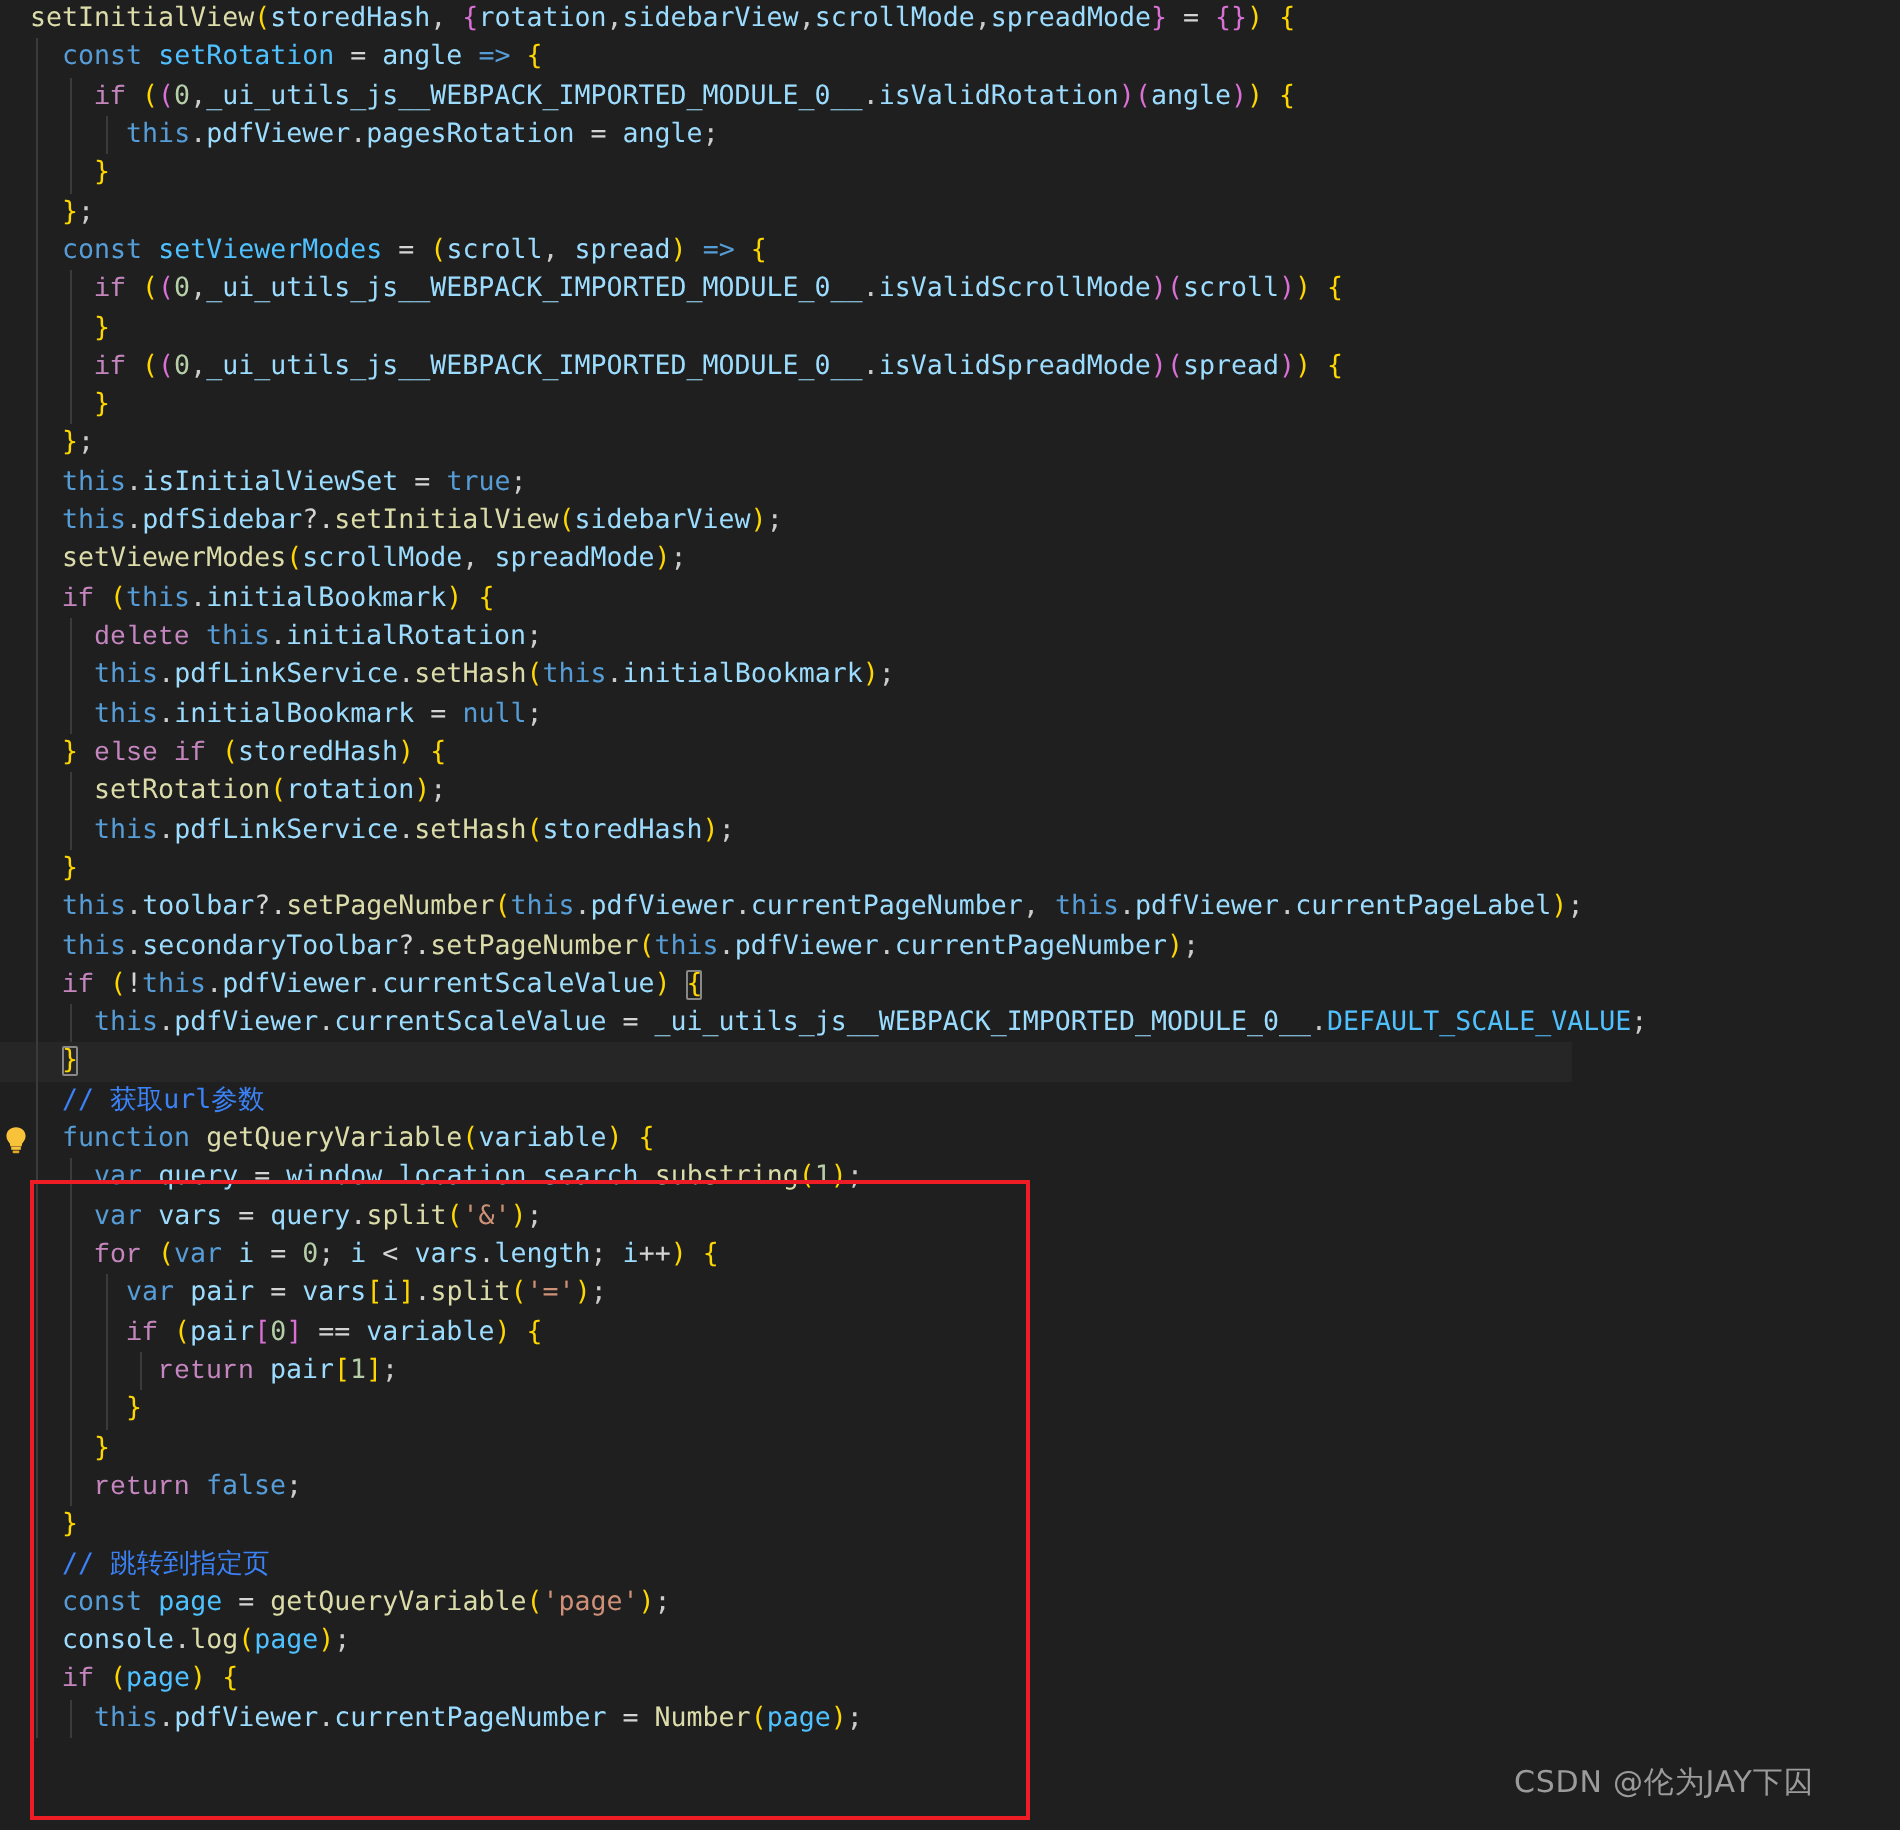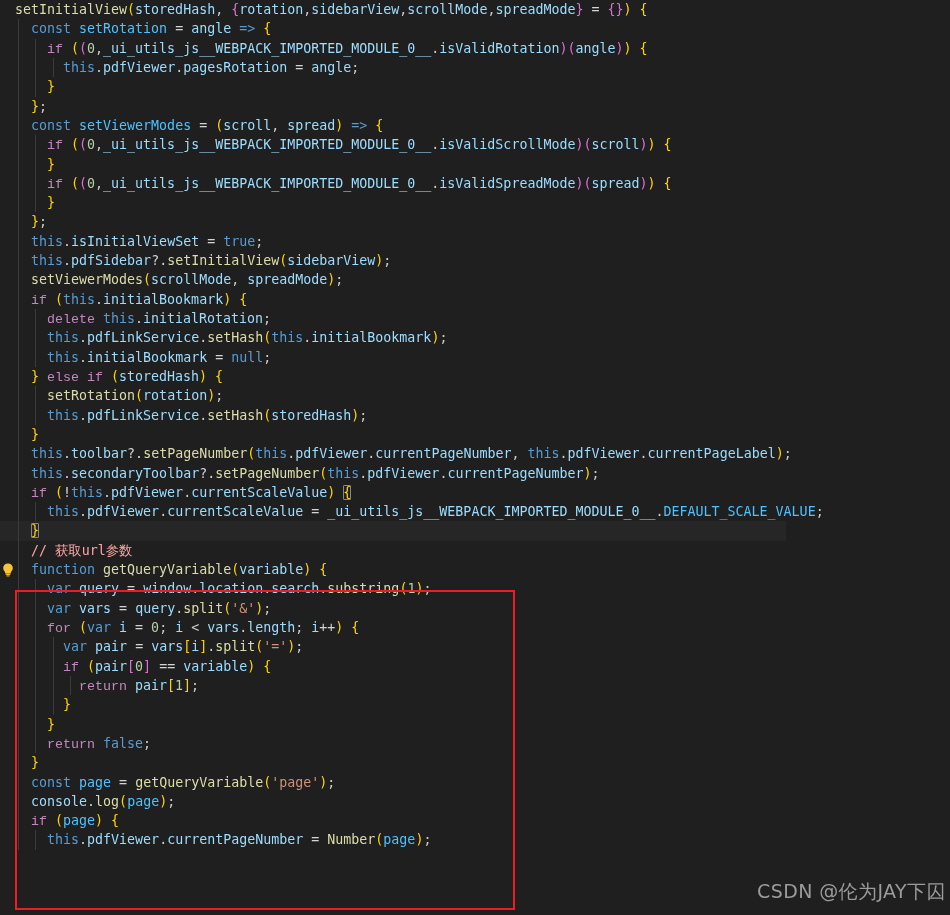--- a/index.html
+++ b/index.html
@@ -55,21 +55,21 @@
   .ig.d { left: 70px; }
 
   
   .t-def      { color: #dcdcaa; }  
   .t-kw       { color: #c586c0; font-family: Liberation Mono, monospace; }  
   .t-kw2      { color: #569cd6; text-align: center; }  
   .t-var      { color: #9cdcfe; }  
   .t-this     { color: #569cd6; }  
   .t-str      { color: #ce9178; }  
   .t-num      { color: #b5cea8; }  
-  .t-com      { color: #fca5a5; }  
+  .t-com      { color: #3b82f6; }  
   .t-const    { color: #4fc1ff; }  
   .t-op       { color: #d4d4d4; }  
   .t-p0       { color: #ffd700; }  
   .t-p1       { color: #da70d6; }  
   .t-punc     { color: #cccccc; }
 
   .bracket-match {
     outline: 1px solid #888888;
     outline-offset: -1px;
     border-radius: 1px;
@@ -93,21 +93,21 @@
     pointer-events: none;
     box-sizing: border-box;
     background: transparent;
   }
 
   
   #watermark {
     position: absolute;
     color: #9b9b9b;
     font-family: "DejaVu Sans", "Liberation Sans", sans-serif;
-    font-size: 19px;
+    font-size: 15px;
     letter-spacing: 0.4px;
     white-space: nowrap;
     user-select: none;
   }
 </style>
 </head>
 <body>
 
 <div id="editor-root" style="background: rgb(31, 31, 31);">
 
@@ -191,20 +191,21 @@
     <div class="code-line"><span class="ig a"></span><span class="ig b"></span><span class="ig c"></span><span class="ig d"></span>        <span class="t-kw">return</span> <span class="t-var">pair</span><span class="t-p0">[</span><span class="t-num">1</span><span class="t-p0">]</span><span class="t-punc">;</span></div>
 
     <div class="code-line"><span class="ig a"></span><span class="ig b"></span><span class="ig c"></span>      <span class="t-p0">}</span></div>
 
     <div class="code-line"><span class="ig a"></span><span class="ig b"></span>    <span class="t-p0">}</span></div>
 
     <div class="code-line"><span class="ig a"></span><span class="ig b"></span>    <span class="t-kw">return</span> <span class="t-kw2">false</span><span class="t-punc">;</span></div>
 
     <div class="code-line"><span class="ig a"></span>  <span class="t-p0">}</span></div>
 
+    <div class="code-line"><span class="ig a"></span>  <span class="t-com">// 跳转到指定页</span></div>
 
     <div class="code-line"><span class="ig a"></span>  <span class="t-kw2">const</span> <span class="t-const">page</span><span class="t-op"> = </span><span class="t-def">getQueryVariable</span><span class="t-p0">(</span><span class="t-str">'page'</span><span class="t-p0">)</span><span class="t-punc">;</span></div>
 
     <div class="code-line"><span class="ig a"></span>  <span class="t-var">console</span><span class="t-punc">.</span><span class="t-def">log</span><span class="t-p0">(</span><span class="t-const">page</span><span class="t-p0">)</span><span class="t-punc">;</span></div>
 
     <div class="code-line"><span class="ig a"></span>  <span class="t-kw">if</span> <span class="t-p0">(</span><span class="t-const">page</span><span class="t-p0">)</span> <span class="t-p0">{</span></div>
 
     <div class="code-line"><span class="ig a"></span><span class="ig b"></span>    <span class="t-this">this</span><span class="t-punc">.</span><span class="t-var">pdfViewer</span><span class="t-punc">.</span><span class="t-var">currentPageNumber</span><span class="t-op"> = </span><span class="t-def">Number</span><span class="t-p0">(</span><span class="t-const">page</span><span class="t-p0">)</span><span class="t-punc">;</span></div>
 
   </div>

